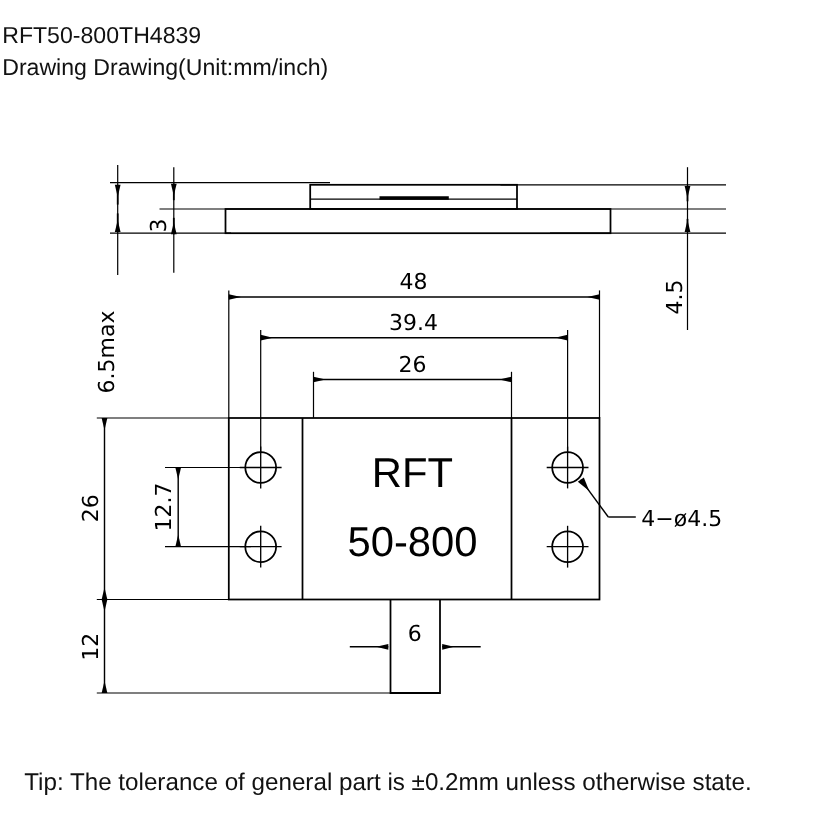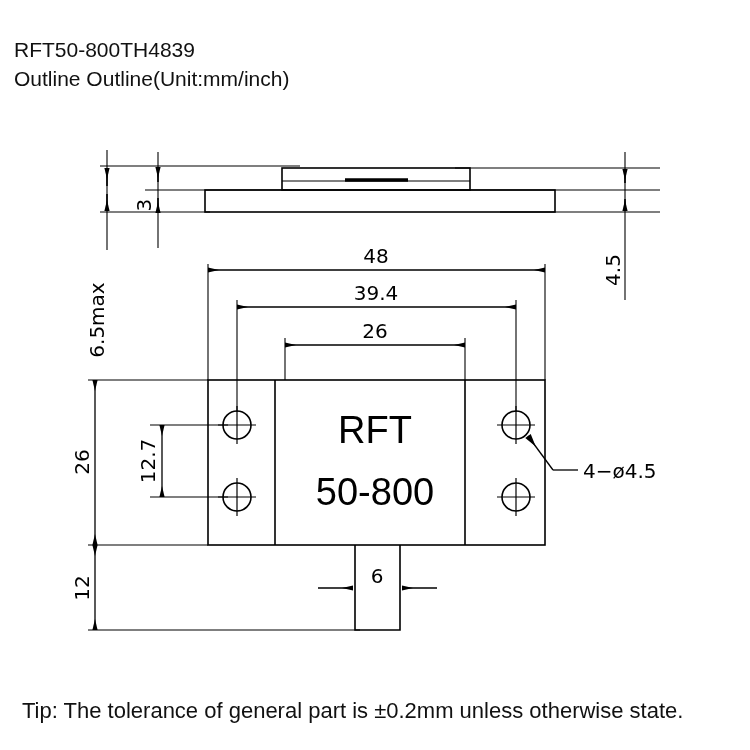--- a/index.html
+++ b/index.html
@@ -15,24 +15,23 @@
     overflow: hidden;
   }
   #stage {
     position: absolute;
     left: 0; top: 0;
     width: 750px;
     height: 750px;
   }
   .title-block {
     position: absolute;
-    left: 14px;
+    left: 2px;
     top: 18px;
     color: #000;
-    margin-top: 17px;
   }
   .title-line {
     font-family: "Liberation Sans", sans-serif;
     font-size: 21px;
     line-height: 29px;
     color: #111;
     white-space: nowrap;
   }
   .tip-note {
     position: absolute;
@@ -59,21 +58,21 @@
     fill: #000;
   }
 </style>
 </head>
 <body>
 
 <div id="stage">
 
   <div class="title-block">
     <div class="title-line">RFT50-800TH4839</div>
-    <div class="title-line">Outline Outline(Unit:mm/inch)</div>
+    <div class="title-line">Drawing Drawing(Unit:mm/inch)</div>
   </div>
 
   <svg id="drawing" width="750" height="750" viewBox="0 0 750 750">
     <defs>
       <marker id="arrIn" markerWidth="12" markerHeight="8" refX="11" refY="4" orient="auto" markerUnits="userSpaceOnUse">
         <path d="M0,4 L11,1.4 L11,6.6 Z" fill="#000"></path>
       </marker>
       <marker id="arrInRev" markerWidth="12" markerHeight="8" refX="1" refY="4" orient="auto" markerUnits="userSpaceOnUse">
         <path d="M12,4 L1,1.4 L1,6.6 Z" fill="#000"></path>
       </marker>

